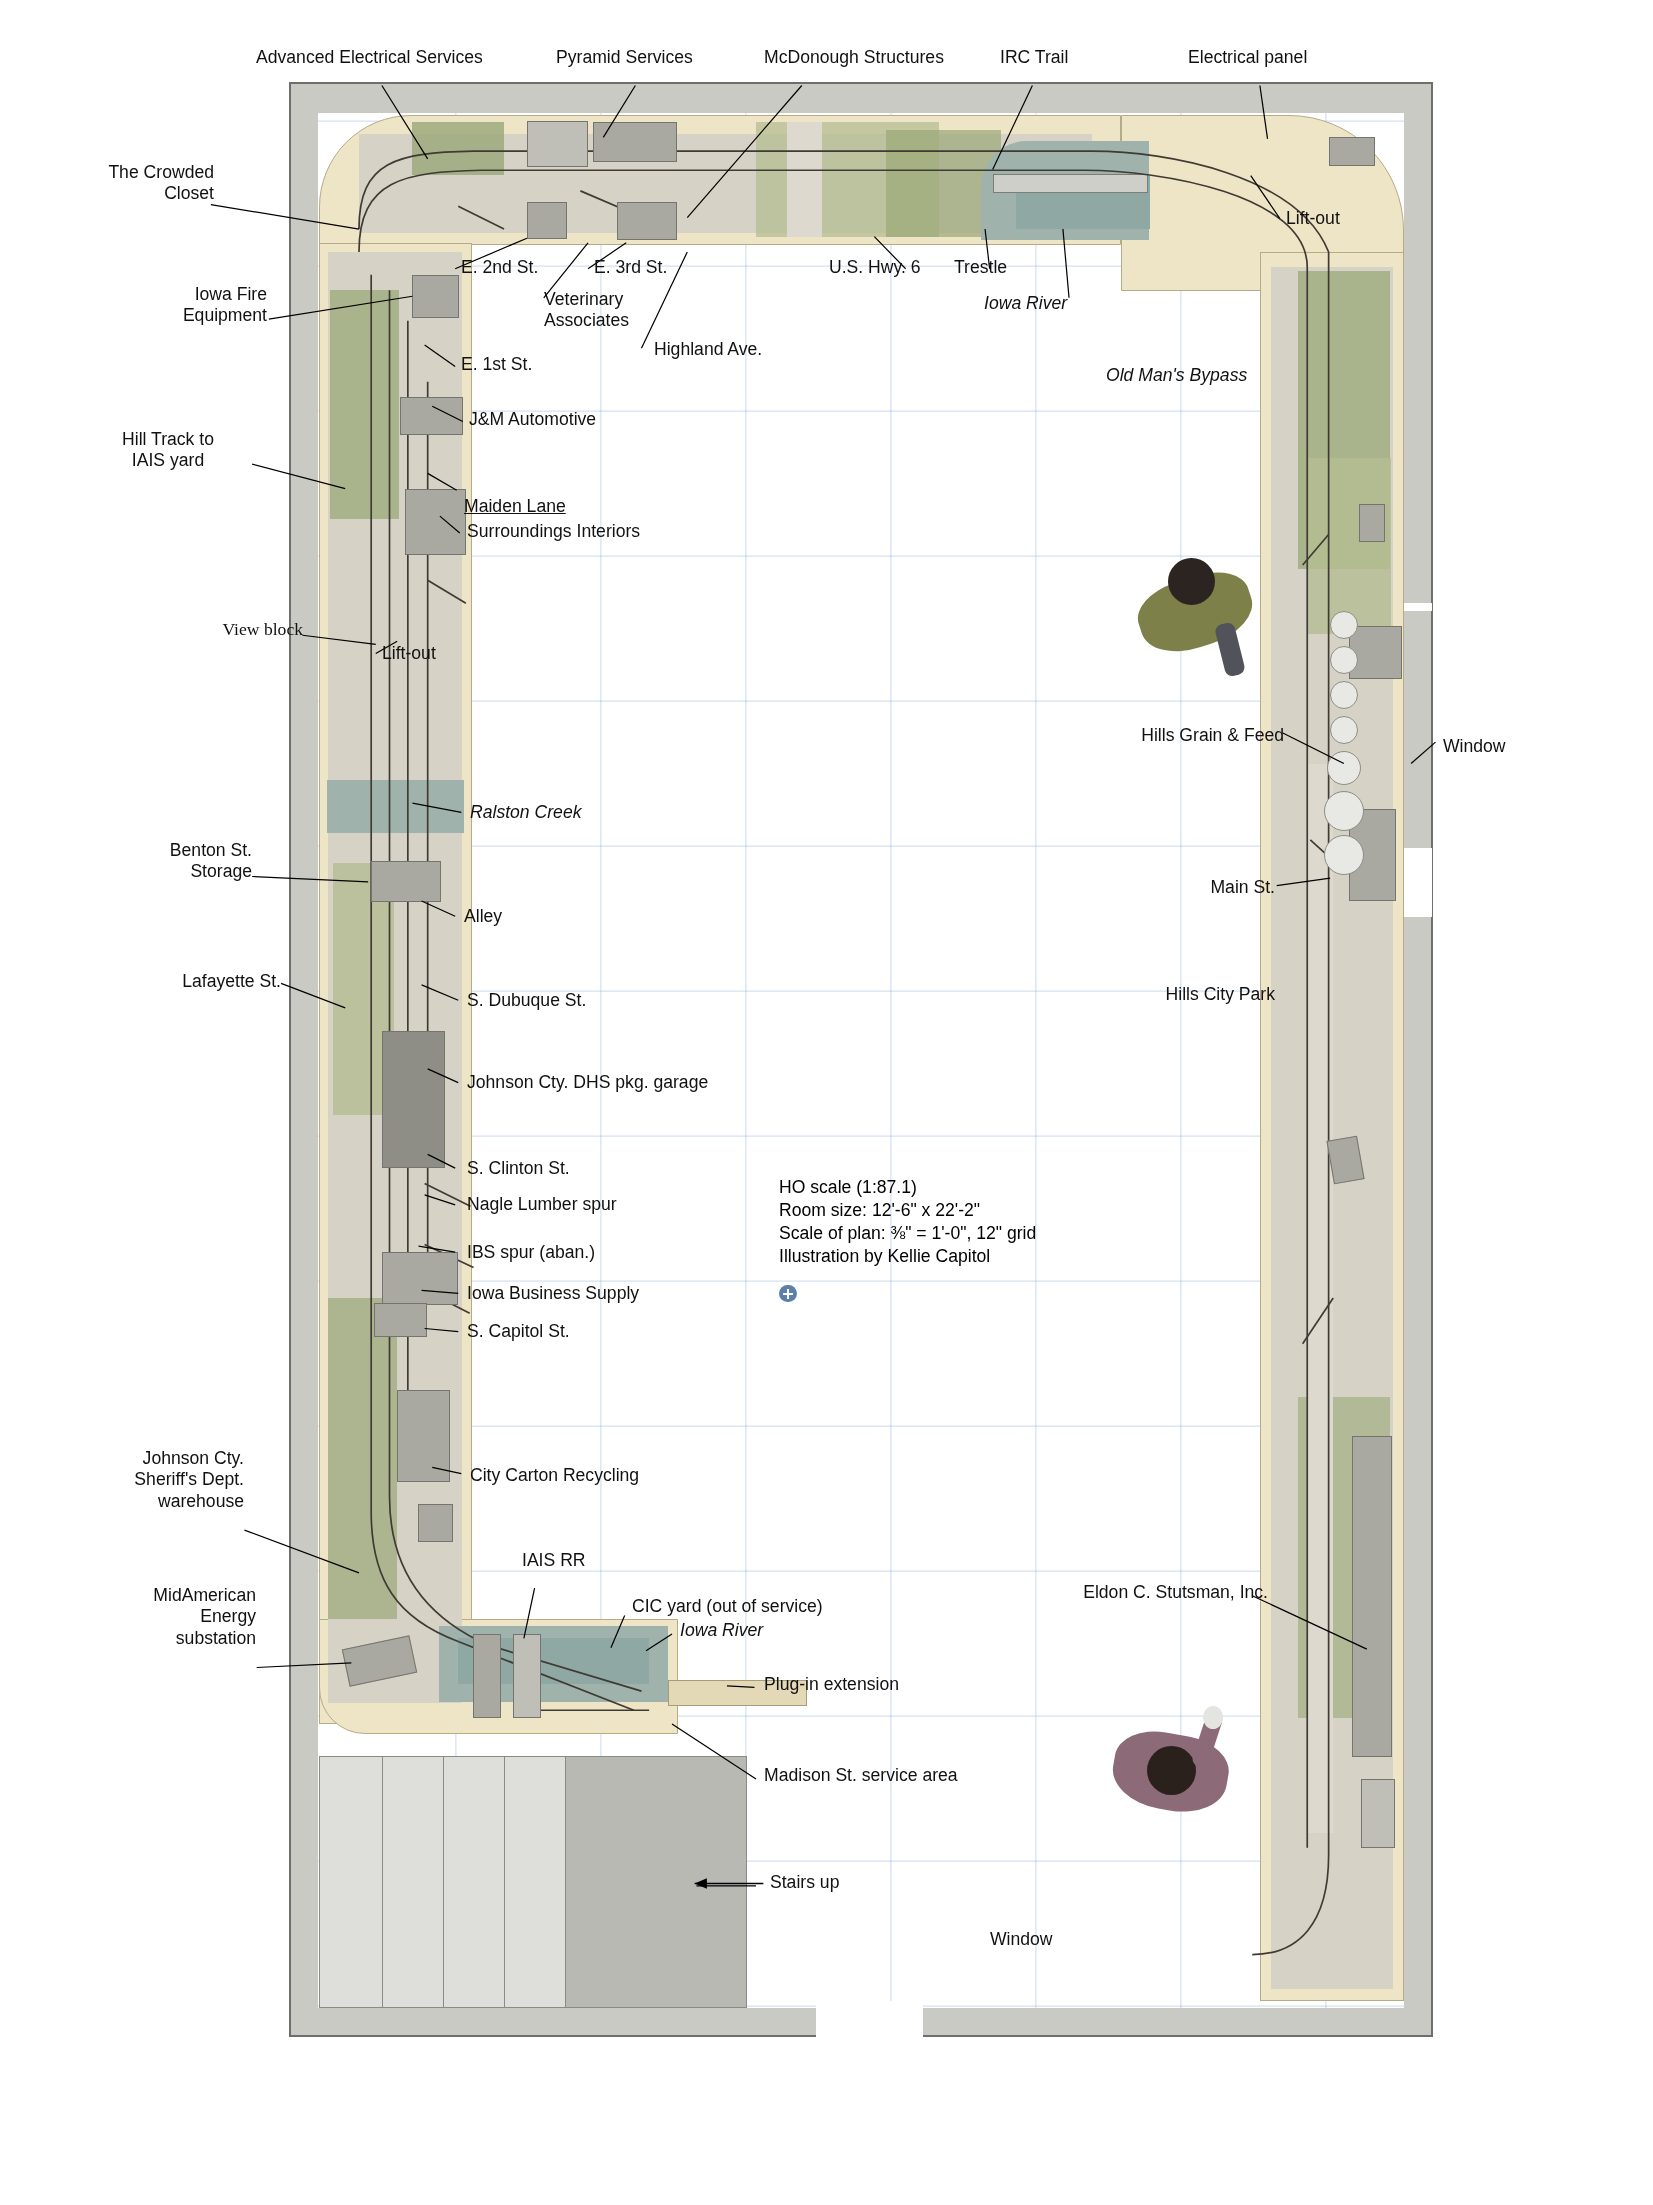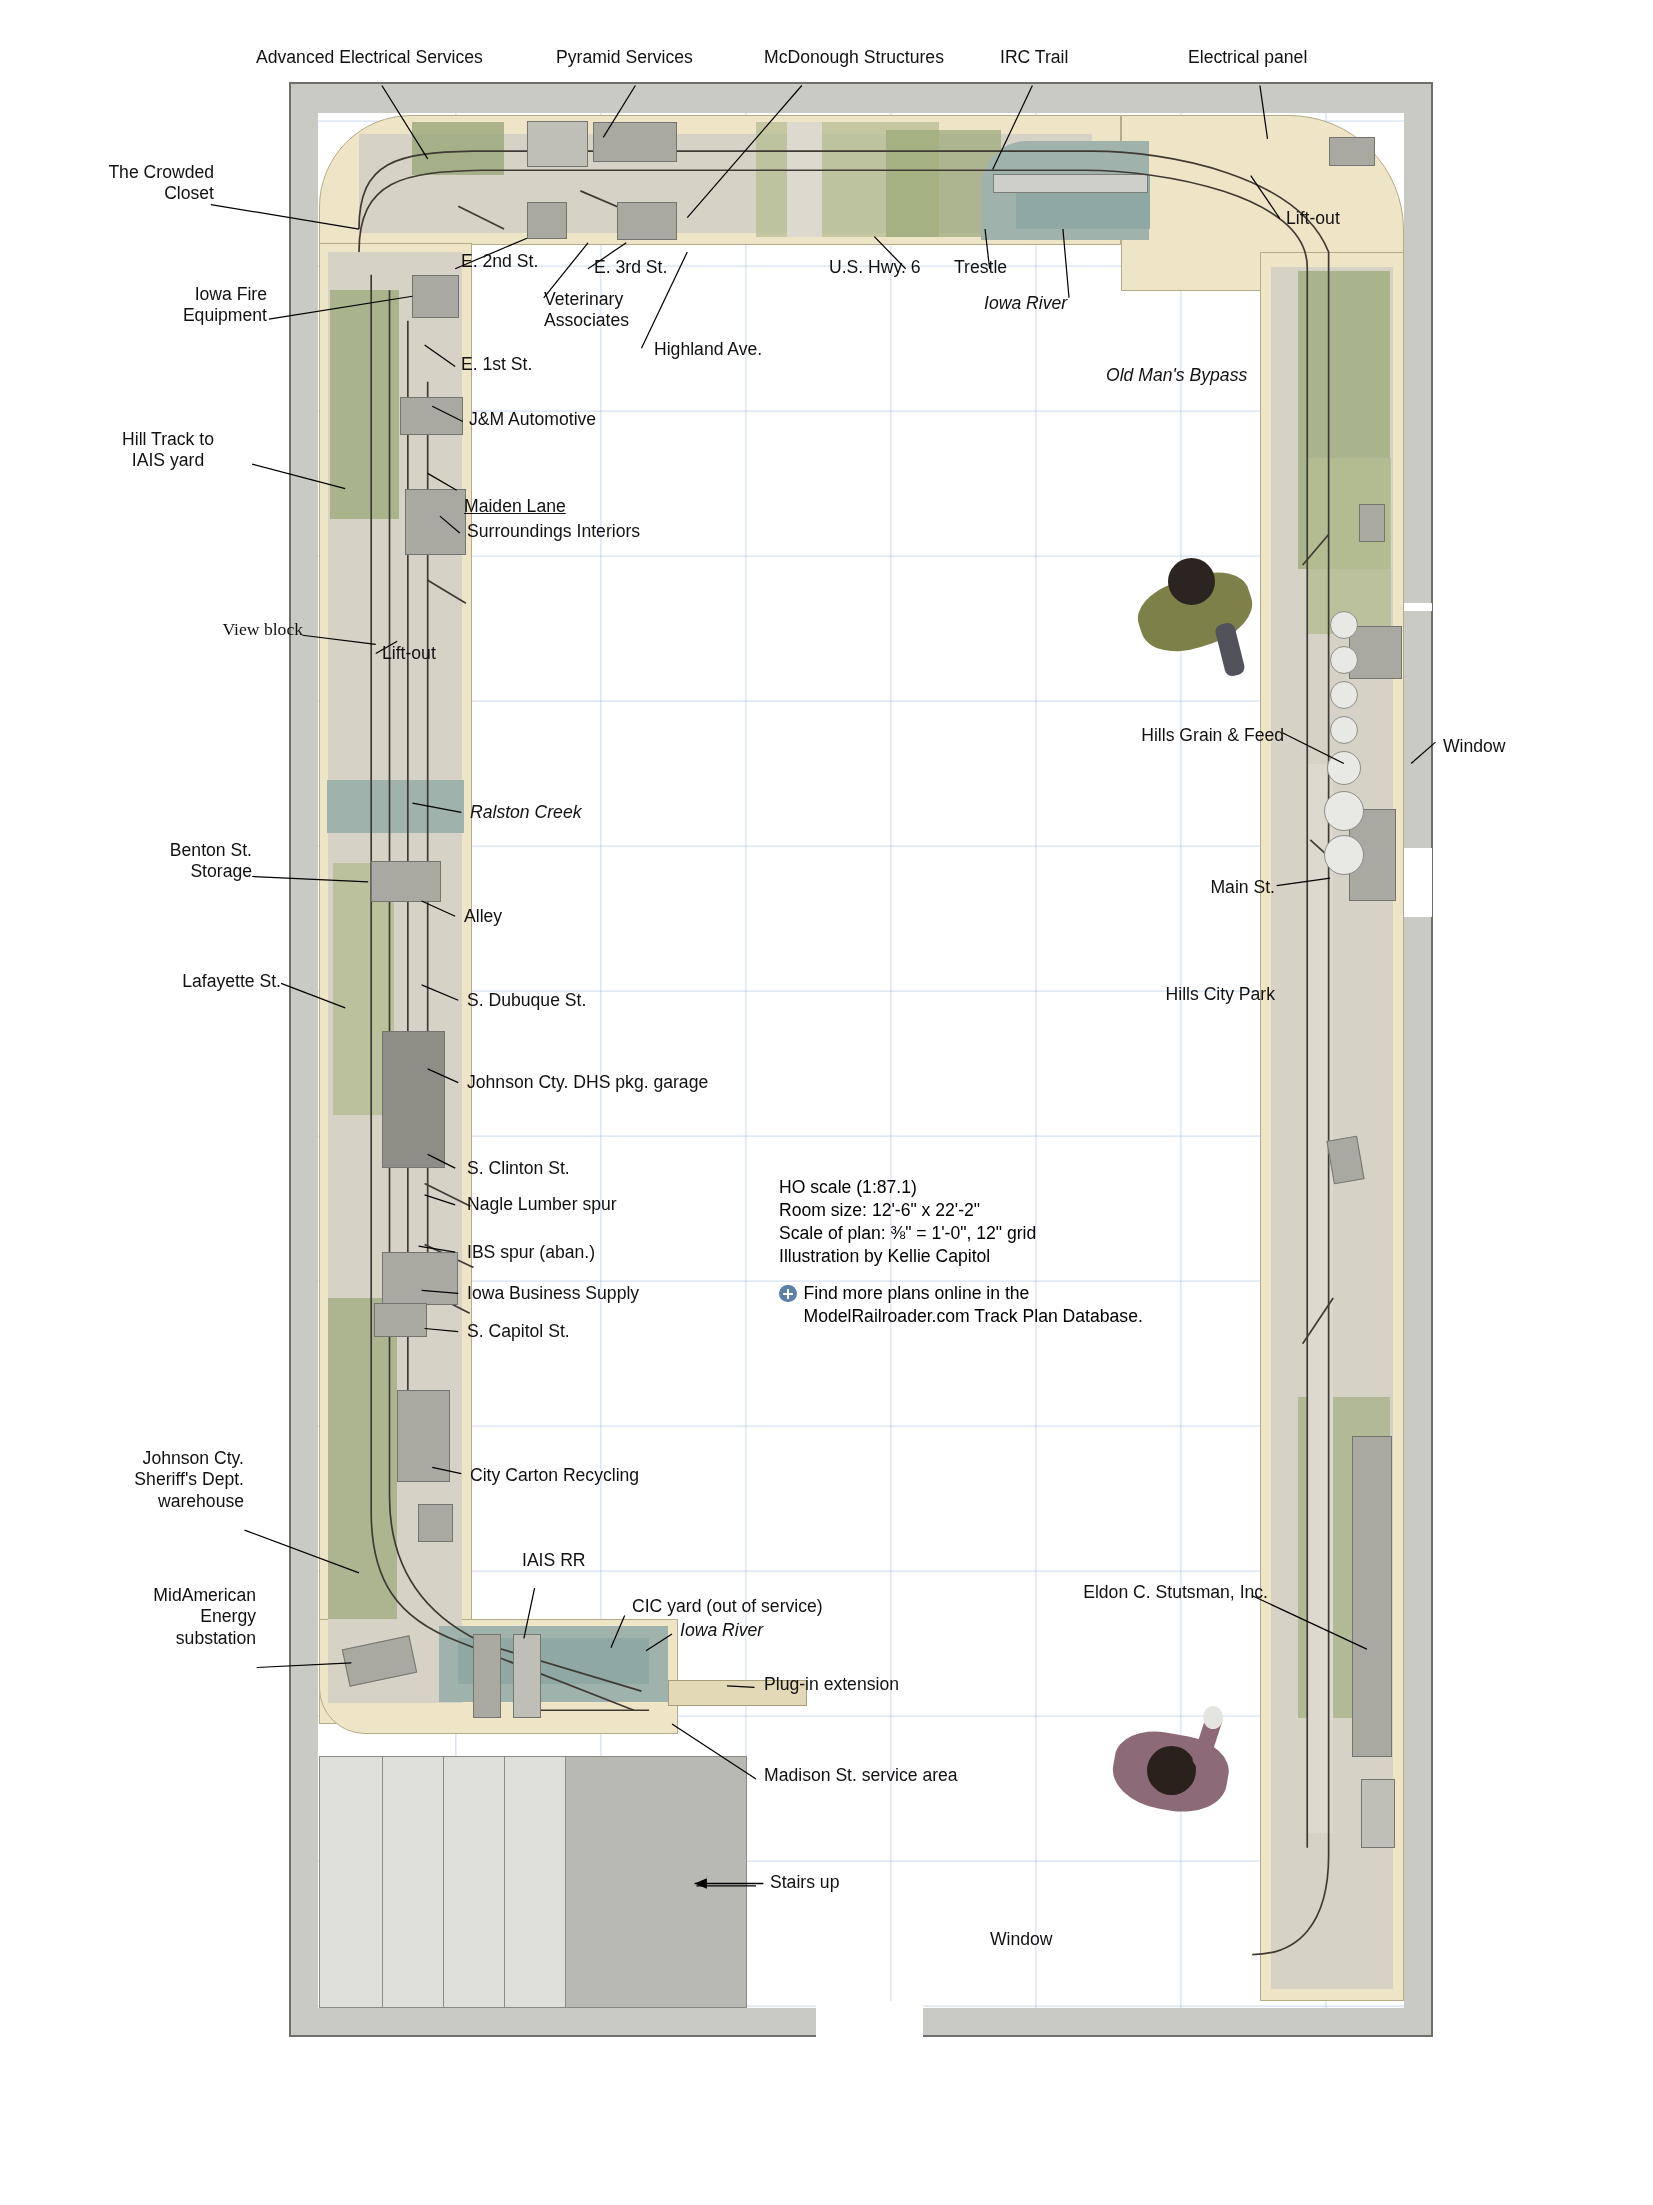--- a/index.html
+++ b/index.html
@@ -349,21 +349,21 @@
   <div class="lbl r" style="left:84px; top:840px; width:168px;">Benton St.
 Storage</div>
   <div class="lbl r" style="left:115px; top:971px; width:166px;">Lafayette St.</div>
   <div class="lbl r" style="left:76px; top:1448px; width:168px;">Johnson Cty.
 Sheriff's Dept.
 warehouse</div>
   <div class="lbl r" style="left:76px; top:1585px; width:180px;">MidAmerican
 Energy
 substation</div>
 
-  <div class="lbl" style="left:461px; top:251px;">E. 2nd St.</div>
+  <div class="lbl" style="left:461px; top:257px;">E. 2nd St.</div>
   <div class="lbl" style="left:594px; top:257px;">E. 3rd St.</div>
   <div class="lbl" style="left:544px; top:289px;">Veterinary
 Associates</div>
   <div class="lbl" style="left:654px; top:339px;">Highland Ave.</div>
   <div class="lbl" style="left:461px; top:354px;">E. 1st St.</div>
   <div class="lbl" style="left:469px; top:409px;">J&amp;M Automotive</div>
   <div class="lbl" style="left:464px; top:496px;text-decoration:underline;">Maiden Lane</div>
   <div class="lbl" style="left:467px; top:521px;">Surroundings Interiors</div>
   <div class="lbl" style="left:382px; top:643px;">Lift-out</div>
   <div class="lbl italic" style="left:470px; top:802px;">Ralston Creek</div>
@@ -401,22 +401,18 @@
   <div class="lbl r" style="left:1084px; top:984px; width:191px;">Hills City Park</div>
   <div class="lbl r" style="left:993px; top:1582px; width:275px;">Eldon C. Stutsman, Inc.</div>
 
   <div class="title-block">
     <div class="tb-line">HO scale (1:87.1)</div>
     <div class="tb-line">Room size: 12'-6" x 22'-2"</div>
     <div class="tb-line">Scale of plan: ⅜" = 1'-0", 12" grid</div>
     <div class="tb-line">Illustration by Kellie Capitol</div>
     <div class="tb-find">
       <span class="plus-icon"></span>
-      <span class="tb-find-text">
-        <span>Find more plans online in the</span><br>
-        <span>ModelRailroader.com Track Plan Database.</span>
-      </span>
     </div>
   </div>
 
 
 </div>
 
 
 </body></html>

